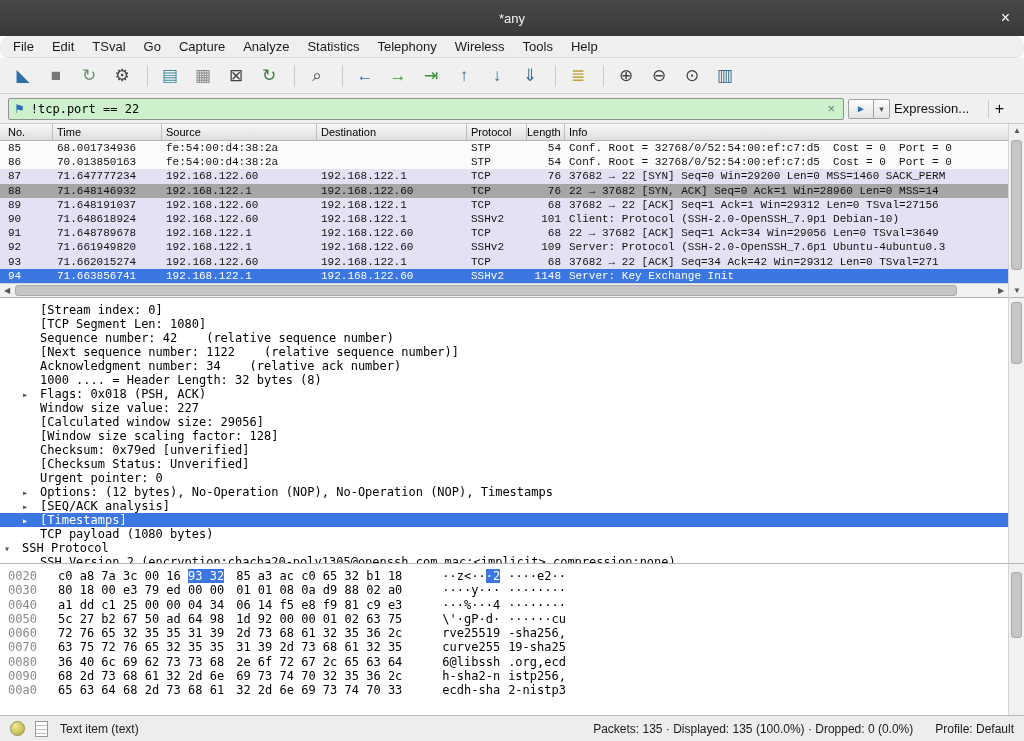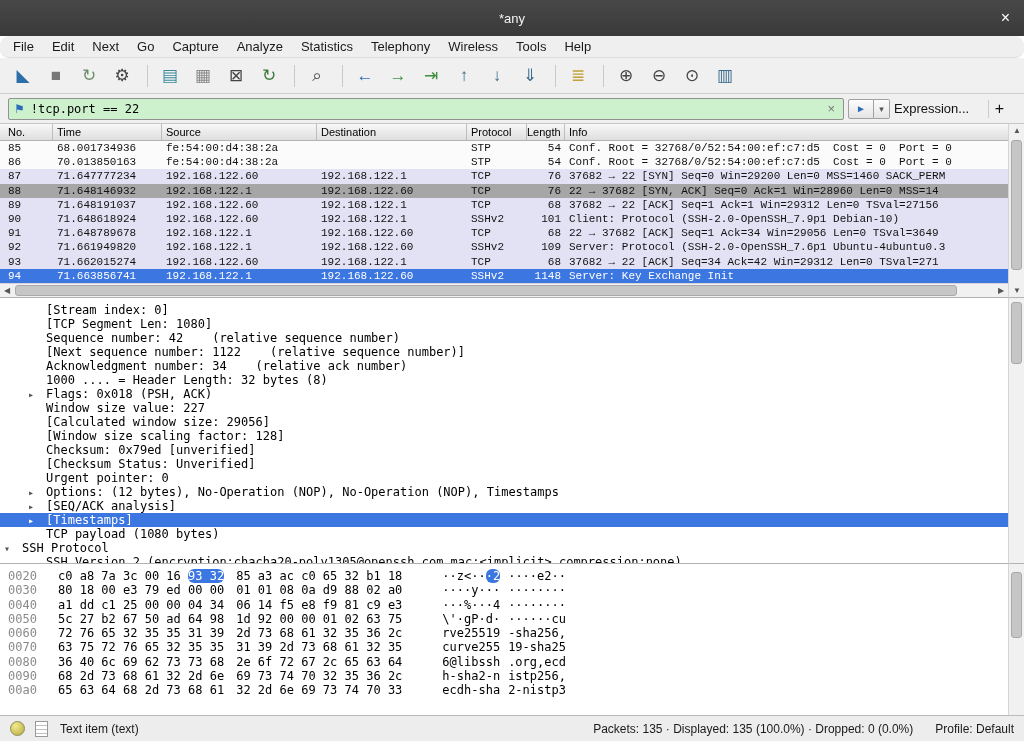--- a/index.html
+++ b/index.html
@@ -105,37 +105,37 @@
   .sb-h { position:absolute; top:283px; left:0; width:1008px; height:14px; background:#f1f1f1; border-top:1px solid #d5d5d5; }
   .sb-btn { position:absolute; font-size:8px; color:#555; width:14px; height:13px; display:flex; align-items:center; justify-content:center; }
   .sb-thumb { position:absolute; background:#c6c6c6; border:1px solid #a9a9a9; border-radius:3px; }
   
   .details {
     position:absolute; top:297px; left:0; right:16px; height:266px;
     background:#fff; border-top:1px solid #b3b3b3; padding-top:5px; overflow:hidden;
     font-family:"DejaVu Sans Mono","Liberation Mono",monospace; font-size:12px; color:#000;
   }
   .dl { height:14px; line-height:14px; white-space:pre; }
-  .dl.i2 { padding-left:28px; }
+  .dl.i2 { padding-left:22px; }
   .dl.i1 { padding-left:4px; }
   .tri { display:inline-block; width:18px; color:#555; font-size:10px; }
   .dl.sel { background:#3c76e0; color:#fff; }
   .dl.sel .tri { color:#fff; }
   
   .hexpane {
     position:absolute; top:563px; left:0; right:16px; height:152px;
     background:#fff; border-top:1px solid #b3b3b3; padding-top:5px; overflow:hidden;
     font-family:"DejaVu Sans Mono","Liberation Mono",monospace; font-size:12px; color:#000;
   }
   .hex-row { height:14.3px; line-height:14.3px; white-space:pre; }
   .hoff { color:#8a8a8a; display:inline-block; width:38px; margin-left:8px; }
   .hgrp { margin-left:12px; }
   .agrp { margin-left:40px; }
   .agrp + .agrp { margin-left:8px; }
-  .hsel { background:#3c76e0; color:#fff;border-radius:6px; }
+  .hsel { background:#3c76e0; color:#fff; }
   
   .statusbar {
     position:absolute; top:715px; left:0; width:1024px; height:26px;
     background:#ededed; border-top:1px solid #bbbbbb;
     display:flex; align-items:center; padding:0 10px; font-size:12px; color:#1a1a1a;
   }
   .expert-dot {
     width:15px; height:15px; border-radius:50%;
     background:radial-gradient(circle at 35% 30%, #f2ea90, #b5a93e);
     border:1px solid #8d8d55; margin-right:10px;
@@ -153,21 +153,21 @@
 <div class="app">
 
   <div class="titlebar">
     <span>*any</span>
     <span class="close">×</span>
   </div>
 
   <div class="menubar">
       <div class="menu-item">File</div>
       <div class="menu-item">Edit</div>
-      <div class="menu-item">Next</div>
+      <div class="menu-item">TSval</div>
       <div class="menu-item">Go</div>
       <div class="menu-item">Capture</div>
       <div class="menu-item">Analyze</div>
       <div class="menu-item">Statistics</div>
       <div class="menu-item">Telephony</div>
       <div class="menu-item">Wireless</div>
       <div class="menu-item">Tools</div>
       <div class="menu-item">Help</div>
     </div>
 

